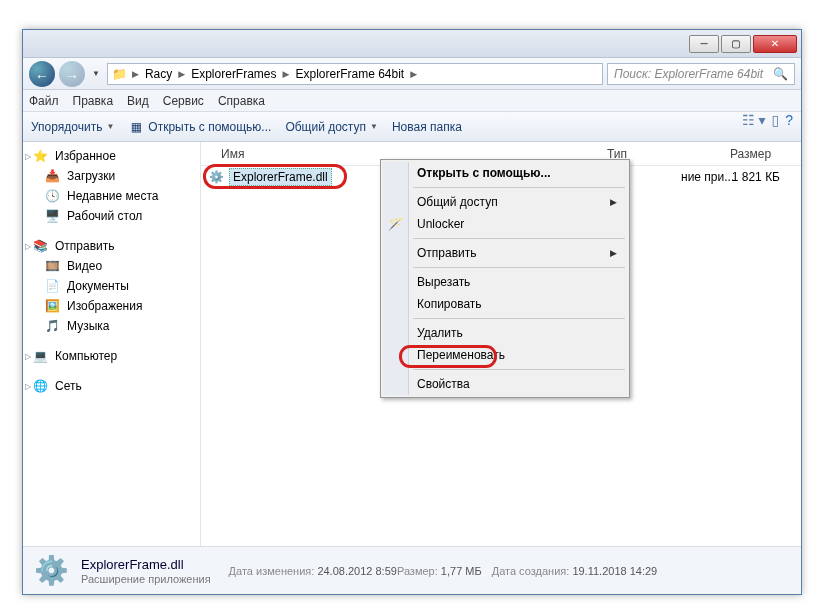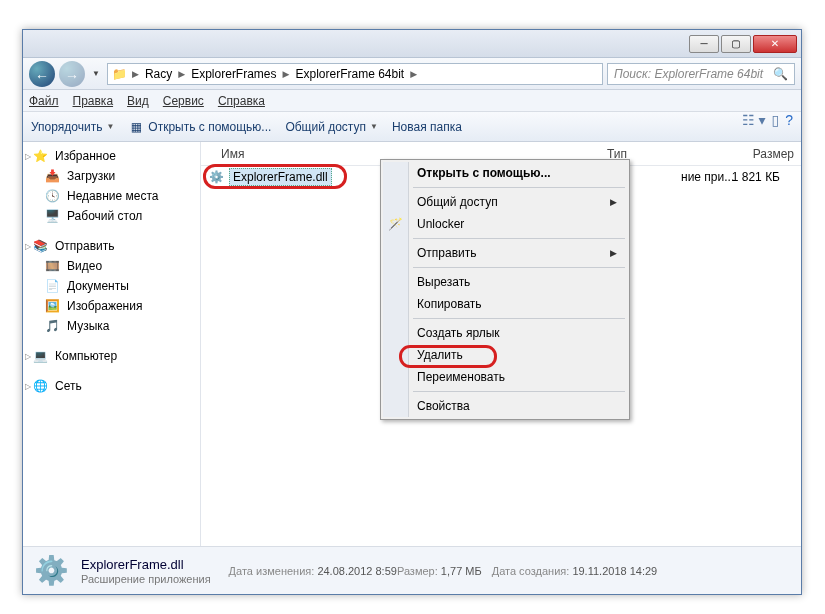--- a/index.html
+++ b/index.html
@@ -14,21 +14,21 @@
 .navbar { height: 32px; background: linear-gradient(#f7f9fc,#e8edf5); border-bottom: 1px solid #c8d0dc; display: flex; align-items: center; padding: 0 6px; gap: 4px; }
 .navbtn { width: 26px; height: 26px; border-radius: 50%; background: radial-gradient(circle at 30% 30%, #6ab 0%, #247 100%); color: #fff; display: flex; align-items: center; justify-content: center; font-size: 14px; cursor: pointer; }
 .navbtn.fwd { opacity: 0.4; }
 .navdrop { width: 14px; height: 20px; display: flex; align-items: center; justify-content: center; font-size: 8px; color: #444; }
 .addrbar { flex: 1; height: 22px; border: 1px solid #abc; background: #fff; display: flex; align-items: center; padding: 0 4px; font-size: 12px; gap: 2px; }
 .addrbar .seg { color: #000; padding: 0 2px; }
 .addrbar .chev { color: #666; font-size: 9px; padding: 0 2px; }
 .searchbox { width: 188px; height: 22px; border: 1px solid #abc; background: #fff; display: flex; align-items: center; padding: 0 6px; color: #888; font-style: italic; position: relative; }
 .searchbox .sicon { position: absolute; right: 6px; color: #88a0c0; font-style: normal; }
 
-.menubar { height: 22px; background: #f2f5fa; border-bottom: 1px solid #d8dde5; display: flex; align-items: center; padding: 0 6px; gap: 14px; color: #333; text-decoration: underline; }
+.menubar { height: 22px; background: #f2f5fa; border-bottom: 1px solid #d8dde5; display: flex; align-items: center; padding: 0 6px; gap: 14px; color: #333; }
 .menubar span { cursor: pointer; }
 
 .toolbar { height: 30px; background: linear-gradient(#f8fafd,#e6ecf5); border-bottom: 1px solid #c8d0dc; display: flex; padding: 0 8px; gap: 14px; color: #1a3e6e; }
 .toolbar .tbtn { display: flex; align-items: center; gap: 4px; cursor: pointer; }
 .toolbar .drop { font-size: 8px; color: #555; }
 .toolbar .spacer { flex: 1; }
 .toolbar .viewbtns { display: flex; gap: 6px; color: #5a7ca8; font-size: 14px; }
 
 .content { position: absolute; top: 112px; bottom: 48px; left: 0; right: 0; display: flex; }
 .sidebar { width: 178px; background: #fff; border-right: 1px solid #e0e4eb; padding: 4px 0; overflow: hidden; }
@@ -37,21 +37,21 @@
 .sb-header { padding-left: 10px; font-weight: normal; }
 .sb-header::before { content: "▷"; font-size: 8px; color: #888; position: absolute; left: 2px; }
 .icon { width: 16px; height: 16px; display: inline-flex; align-items: center; justify-content: center; font-size: 12px; }
 
 .filearea { flex: 1; background: #fff; position: relative; }
 .colheaders { height: 24px; border-bottom: 1px solid #e5e8ed; display: flex; align-items: center; color: #444; }
 .col { padding: 0 6px; border-right: 1px solid transparent; }
 .col.name { width: 278px; padding-left: 20px; }
 .col.date { width: 122px; margin-top: 40px; }
 .col.type { width: 100px; }
-.col.size { flex: 1; text-align: right; }
+.col.size { flex: 1; text-align: center; }
 
 .filerow { height: 22px; display: flex; align-items: center; position: relative; }
 .filerow .col.name { display: flex; align-items: center; gap: 4px; padding-left: 8px; }
 .filerow .col.size { text-align: right; padding-right: 20px; }
 .sel { background: #d1e5f5; border: 1px dotted #5a8; }
 .fileicon { width: 16px; height: 16px; display: inline-flex; align-items: center; justify-content: center; font-size: 12px; }
 
 .highlight-file { position: absolute; border: 3px solid #d62020; border-radius: 12px; pointer-events: none; }
 
 .ctxmenu { position: absolute; left: 380px; top: 159px; width: 250px; background: #f0f0f0; border: 1px solid #979797; box-shadow: 2px 2px 4px rgba(0,0,0,0.3); padding: 2px; font-size: 12px; }
@@ -249,23 +249,20 @@
     </div>
   <div class="sep"></div>
   <div class="item">
       <span>Вырезать</span>
     </div>
   <div class="item">
       <span>Копировать</span>
     </div>
   <div class="sep"></div>
   <div class="item">
-      <span>Создать ярлык</span>
-    </div>
-  <div class="item">
       <span>Удалить</span>
     </div>
   <div class="item">
       <span>Переименовать</span>
     </div>
   <div class="sep"></div>
   <div class="item">
       <span>Свойства</span>
     </div>
   <div class="highlight-ctx" style="left:18px; top:185px; width:98px; height:23px"></div>

